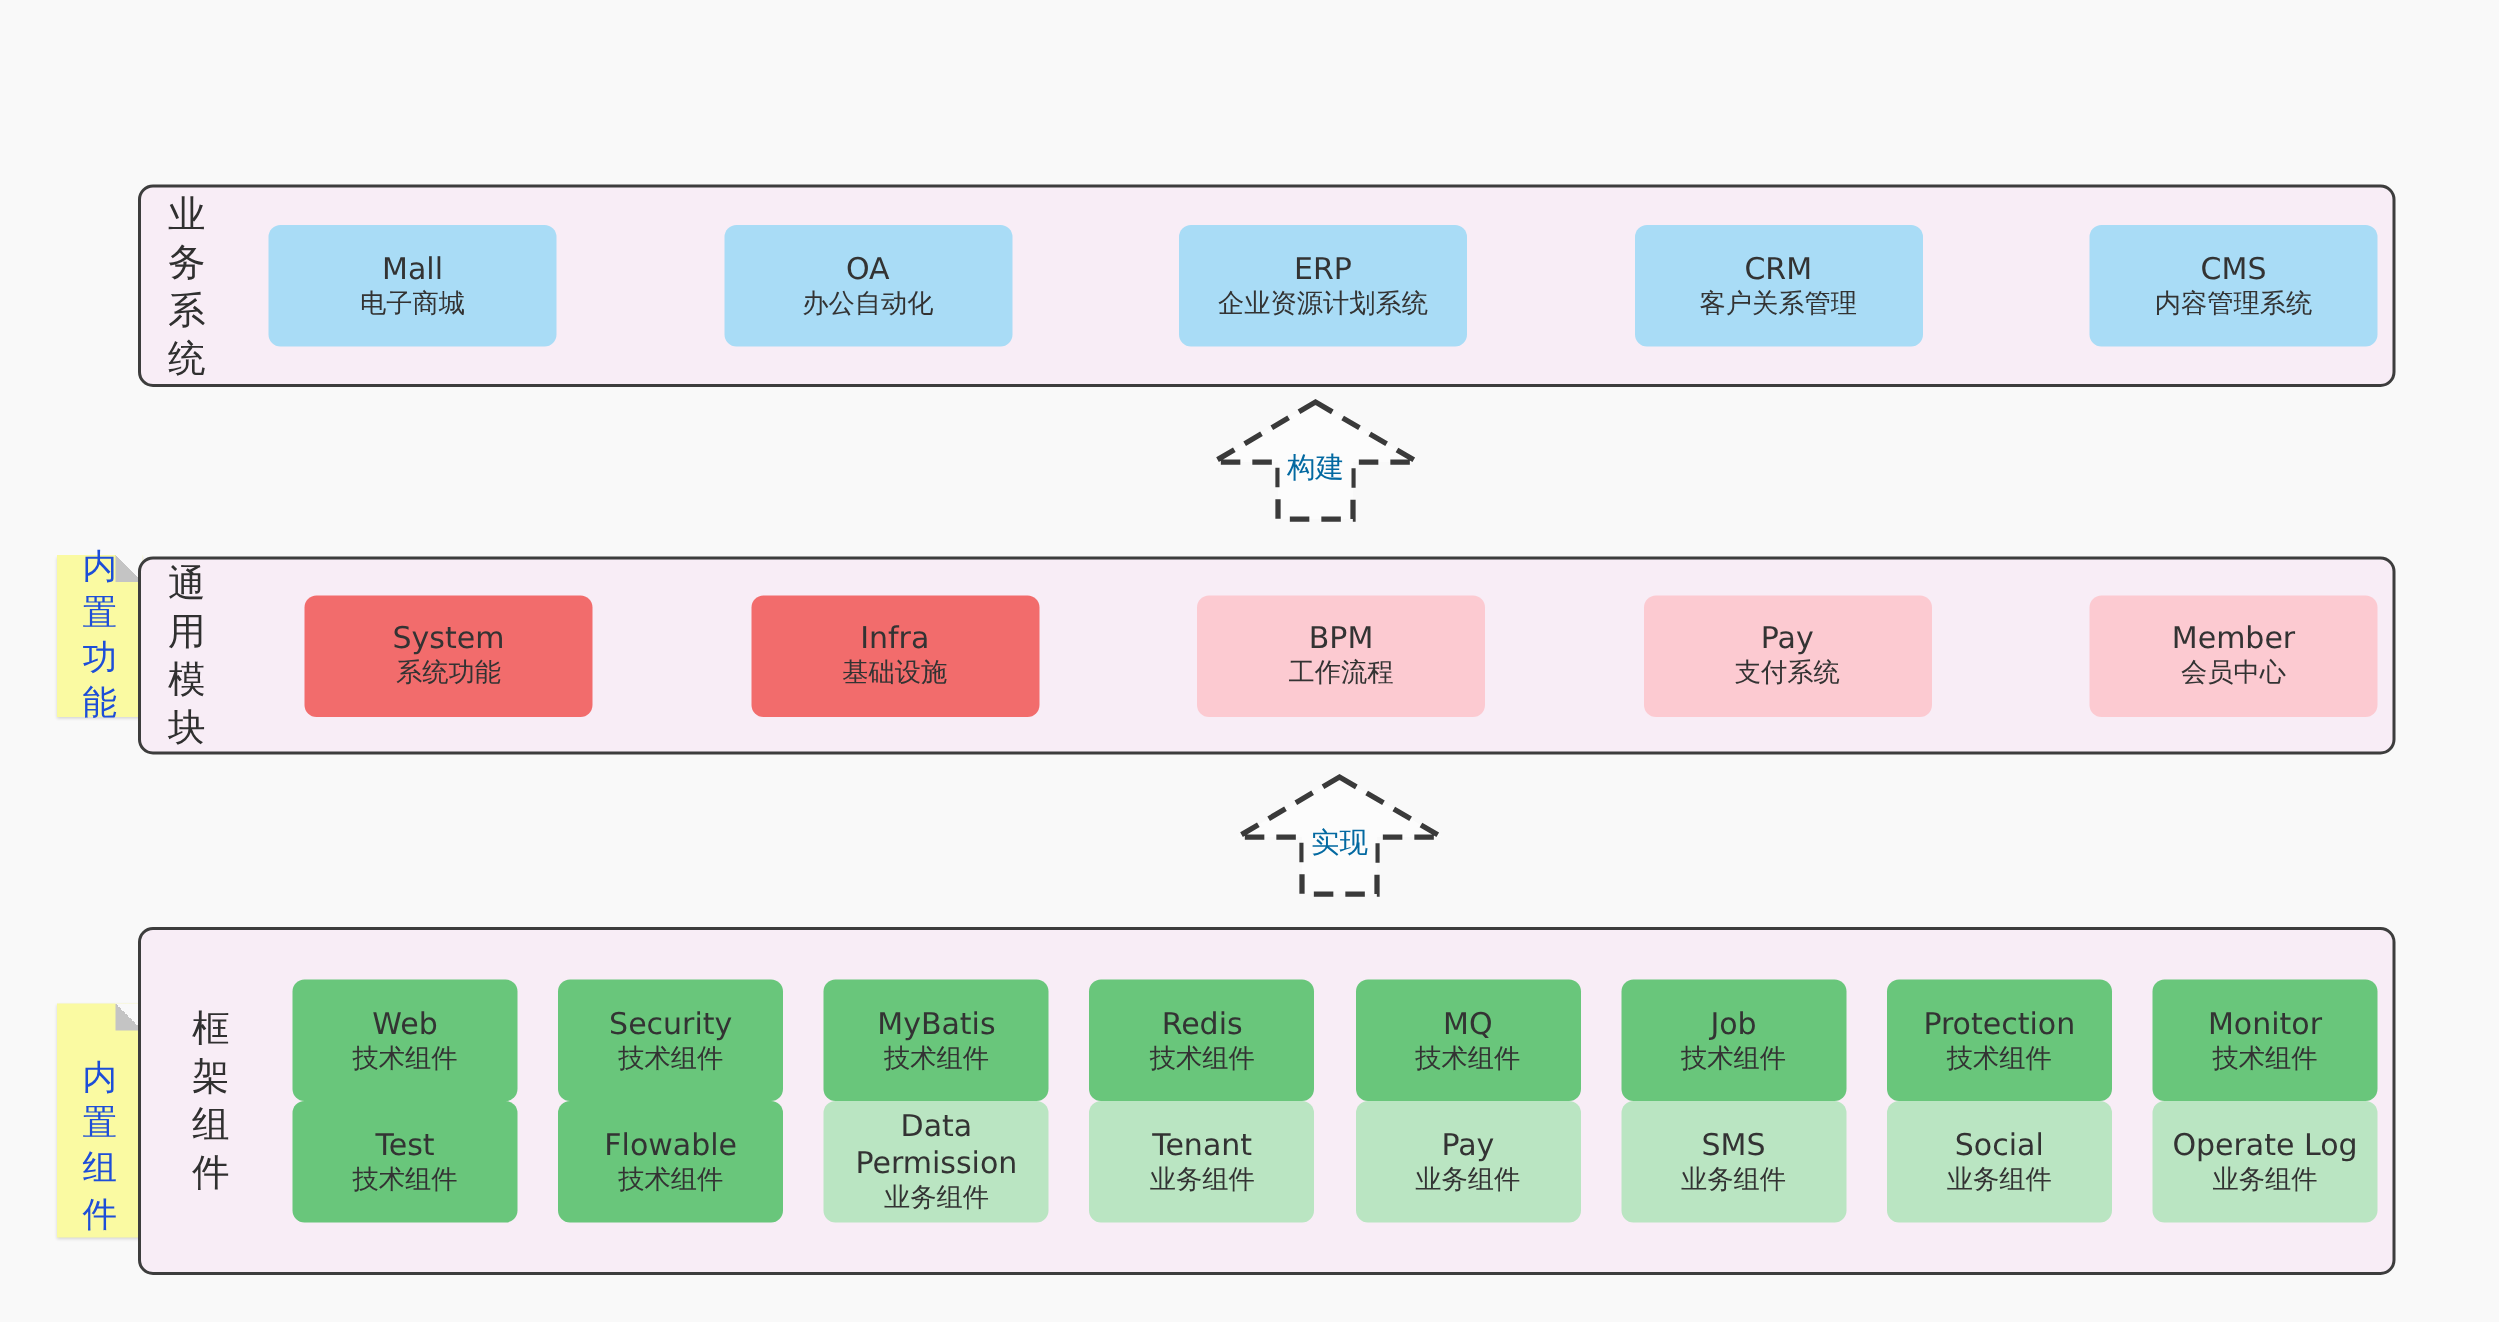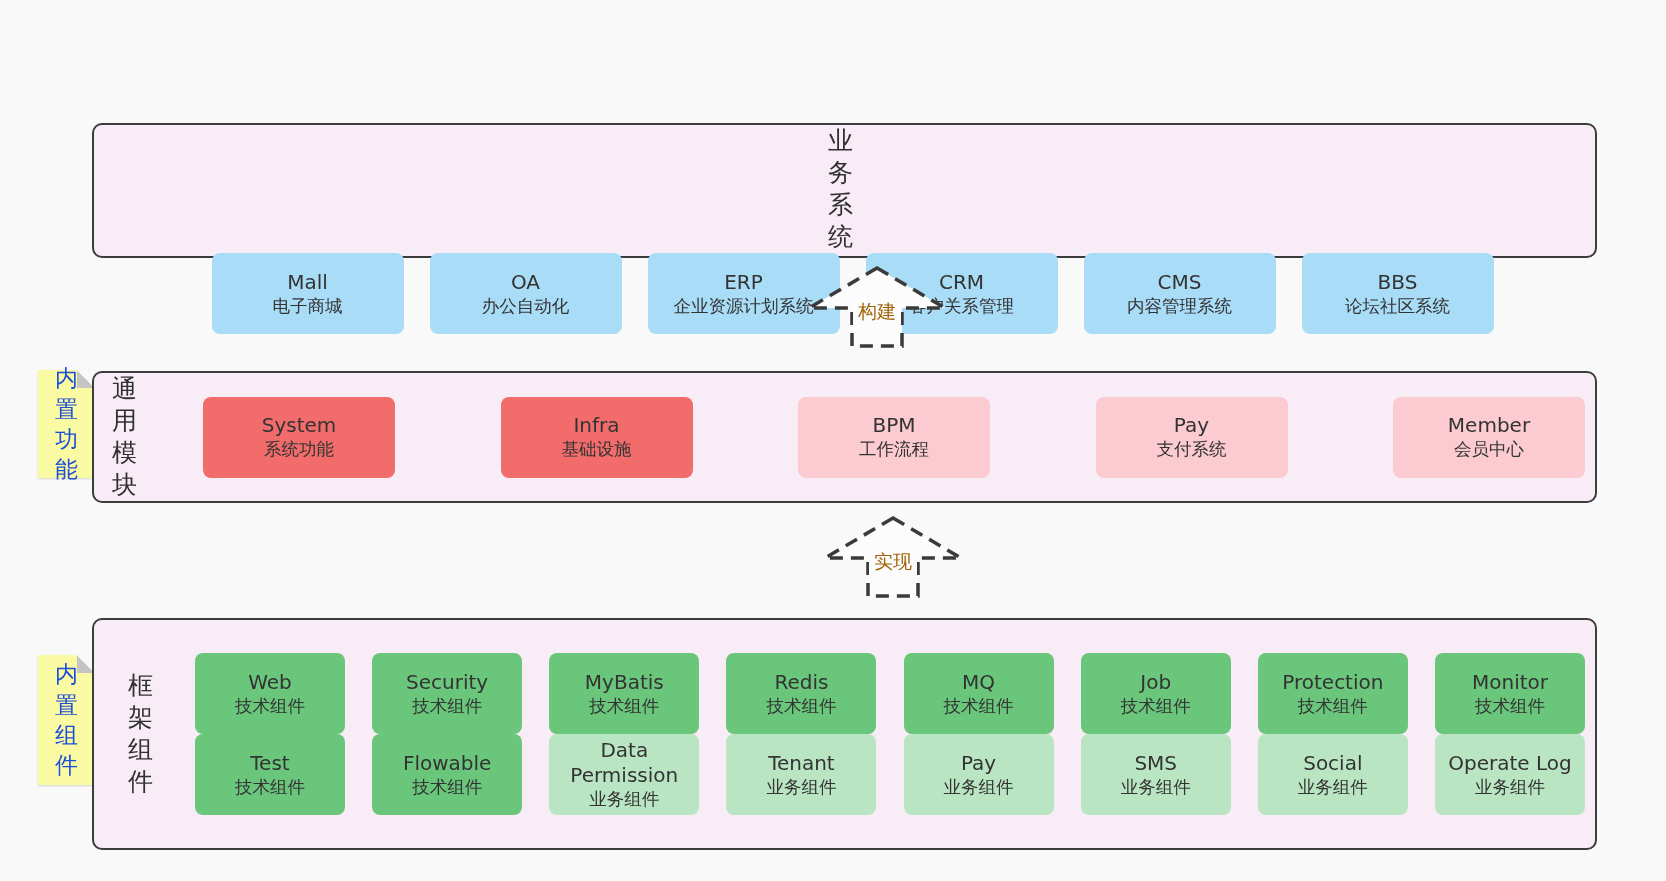--- a/index.html
+++ b/index.html
@@ -21,21 +21,21 @@
     left: 92px;
     width: 1505px;
     background: var(--layer_bg, #f8edf6);
     border: 2.5px solid var(--layer_border, #3d3d3d);
     border-radius: 10px;
     display: flex;
     align-items: center;
     padding: 0 10px 0 0;
     z-index: 2;
   }
-  #layer-1 { top: 123px; height: 135px; flex-direction: column; }
+  #layer-1 { top: 123px; height: 135px; }
   #layer-2 { top: 371px; height: 132px; gap: 24px; }
   #layer-3 { top: 618px; height: 232px; padding-left: 16px; }
   .v-label {
     width: 1.08em;
     margin: 0 15px 0 17px;
     font-size: 25px;
     line-height: 1.28;
     color: #303030;
     text-align: center;
     word-break: break-all;
@@ -72,21 +72,21 @@
     left: 38px;
     width: 57px;
     background: var(--sticky, #fafaa2);
     z-index: 1;
     display: flex;
     align-items: center;
     justify-content: center;
     box-shadow: 0 1px 2px rgba(0,0,0,0.15);
   }
   #sticky-1 { top: 370px; height: 108px; }
-  #sticky-2 { top: 655px; height: 130px; }
+  #sticky-2 { top: 669px; height: 156px; align-items: flex-end; }
   .sticky .v-text {
     width: 1.1em;
     font-size: 23px;
     line-height: 1.32;
     color: #1d4ed8;
     text-align: center;
     word-break: break-all;
   }
   .fold {
     position: absolute;
@@ -101,21 +101,21 @@
   #arrow-1 { left: 805px; top: 264px; }
   #arrow-2 { left: 821px; top: 514px; }
   .arrow svg { display: block; width: 144px; height: 84px; }
   .arrow-label {
     position: absolute;
     left: 50%; top: 34px;
     transform: translateX(-50%);
     background: #fcfcfc;
     padding: 1px 5px;
     font-size: 19px;
-    color: #a16207;
+    color: #0369a1;
     white-space: nowrap;
   }
 </style>
 </head>
 <body>
 
 <div class="canvas">
 
   <div class="sticky" id="sticky-1">
     <div class="fold"></div>
@@ -141,24 +141,20 @@
           <div class="box-title">ERP</div>
           <div class="box-sub">企业资源计划系统</div>
         </div>
         <div class="box blue">
           <div class="box-title">CRM</div>
           <div class="box-sub">客户关系管理</div>
         </div>
         <div class="box blue">
           <div class="box-title">CMS</div>
           <div class="box-sub">内容管理系统</div>
-        </div>
-        <div class="box blue">
-          <div class="box-title">BBS</div>
-          <div class="box-sub">论坛社区系统</div>
         </div>
       </div>
   </div>
 
   <div class="arrow" id="arrow-1">
     <svg viewBox="0 0 144 84">
       <polygon points="72,4 140,44 97,44 97,82 47,82 47,44 4,44" fill="#fcfcfc" stroke="#3a3a3a" stroke-width="3.5" stroke-dasharray="13 8" stroke-linejoin="miter"></polygon>
     </svg>
     <div class="arrow-label">构建</div>
   </div>

